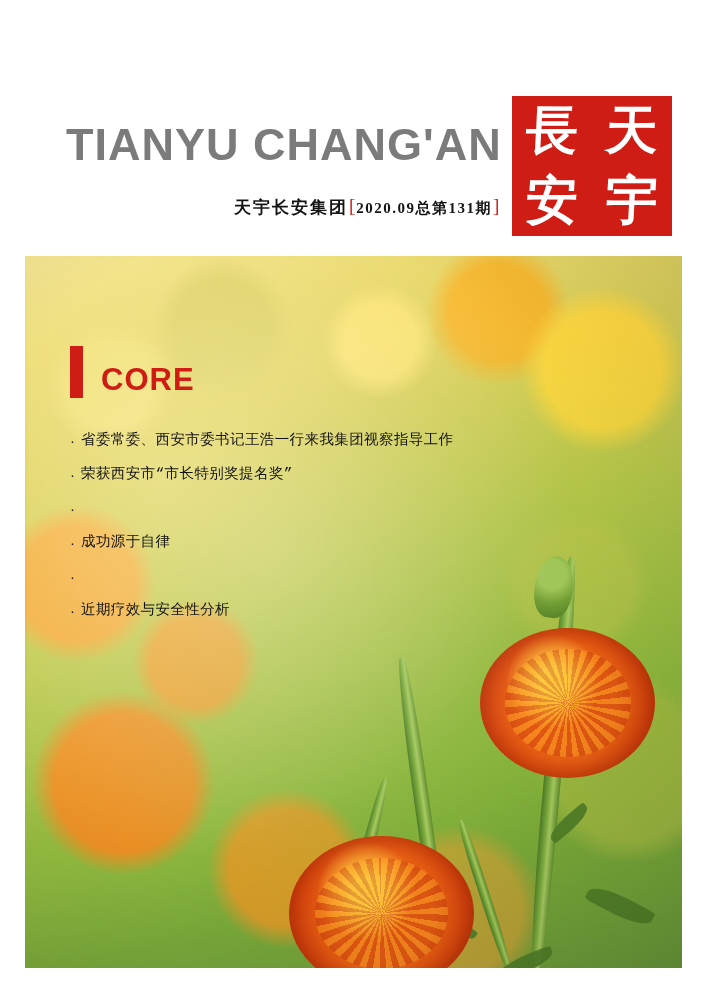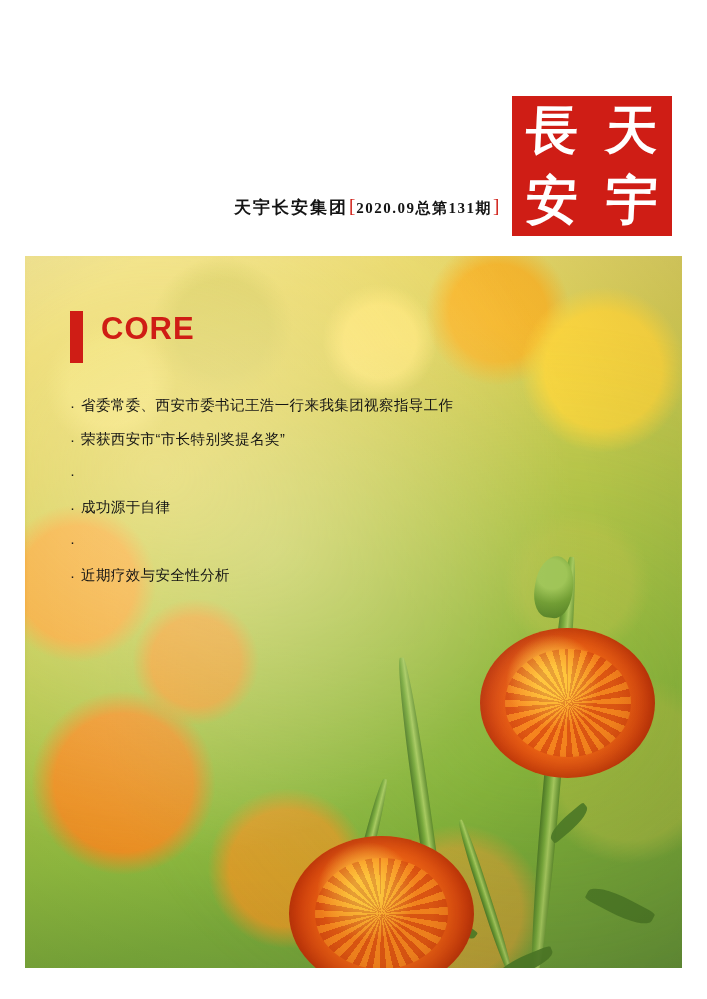--- a/index.html
+++ b/index.html
@@ -211,22 +211,23 @@
 
   
   .core-block {
     position: absolute;
     left: 45px;
     top: 55px;
     width: 400px;
   }
   .core-head {
     display: flex;
-    align-items: flex-start;
+    align-items: flex-end;
     height: 52px;
+    margin-top: 35px;
   }
   .core-bar {
     width: 13px;
     height: 52px;
     background: #cf1d15;
     margin-right: 18px;
   }
   .core-title {
     font-size: 31px;
     font-weight: bold;
@@ -243,37 +244,38 @@
     align-items: flex-start;
     margin-bottom: 13px;
   }
   .toc-dot {
     color: #1b1b1b;
     font-size: 15px;
     line-height: 21px;
     margin-right: 6px;
   }
   .toc-text {
-    font-family: Liberation Sans, sans-serif;
+    font-family: Liberation Mono, monospace;
     font-size: 14.5px;
     line-height: 21px;
     color: #141414;
     letter-spacing: .4px;
   }
   .toc-sub {
     display: block;
   }
 </style>
 </head>
 <body>
 
 <div class="page">
 
   <div class="masthead">
 
+    <div class="brand-latin">TIANYU CHANG'AN</div>
 
     <div class="seal">
       <div class="seal-grid">
         <div class="seal-char">長</div>
         <div class="seal-char">天</div>
         <div class="seal-char">安</div>
         <div class="seal-char">宇</div>
       </div>
     </div>
 

